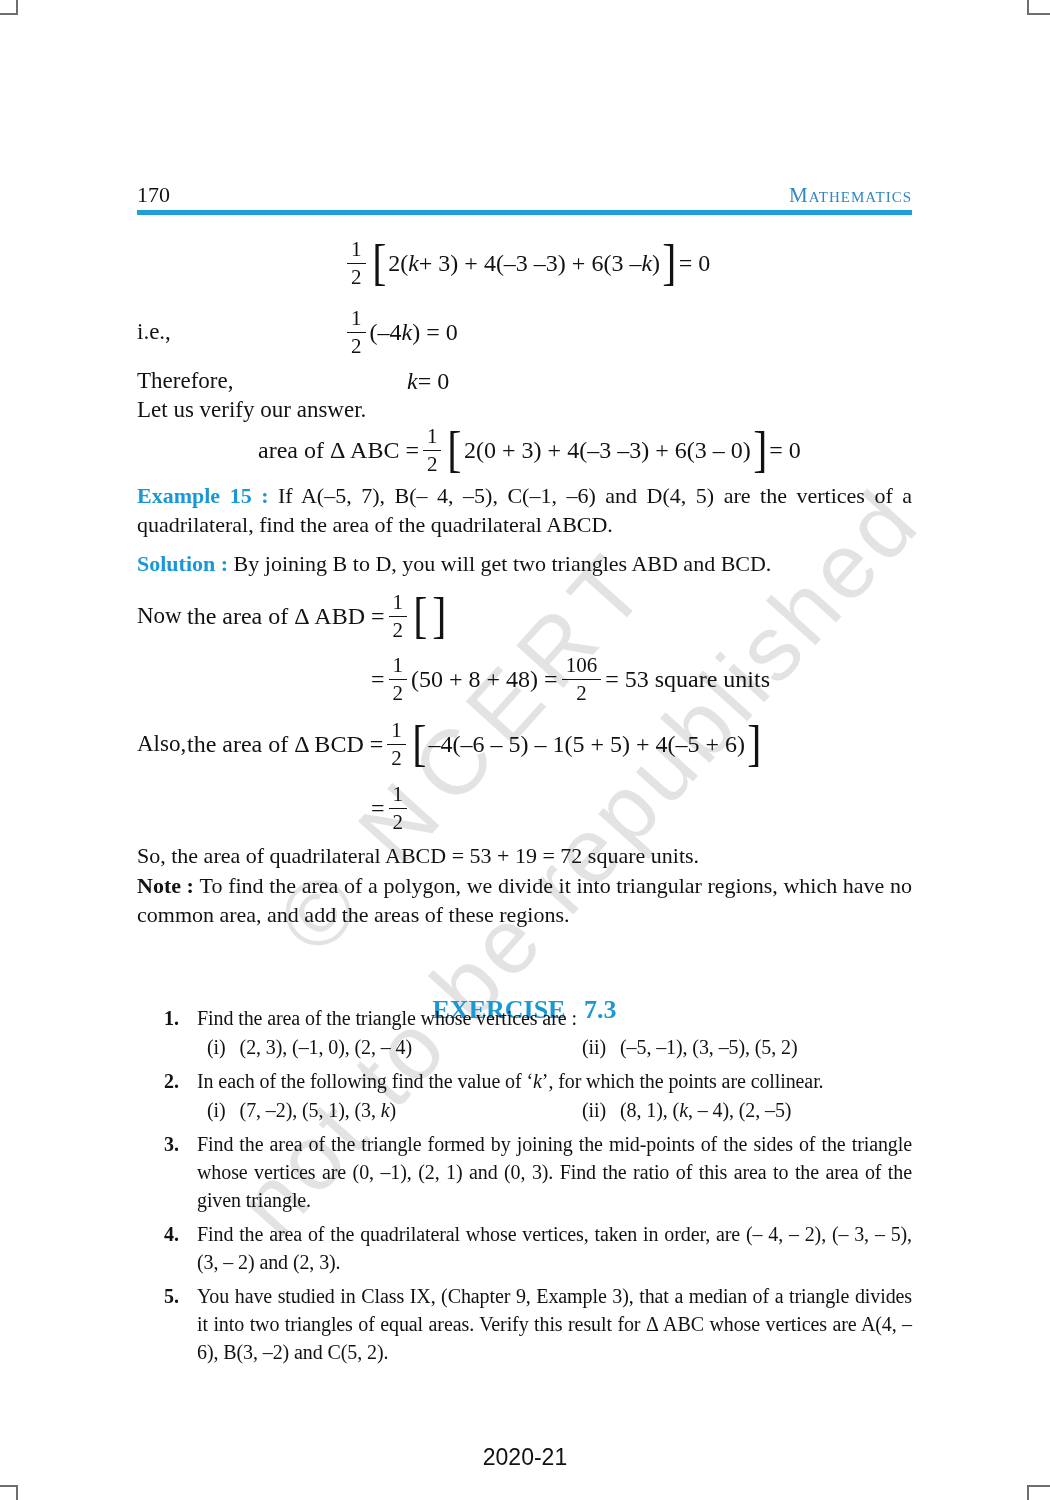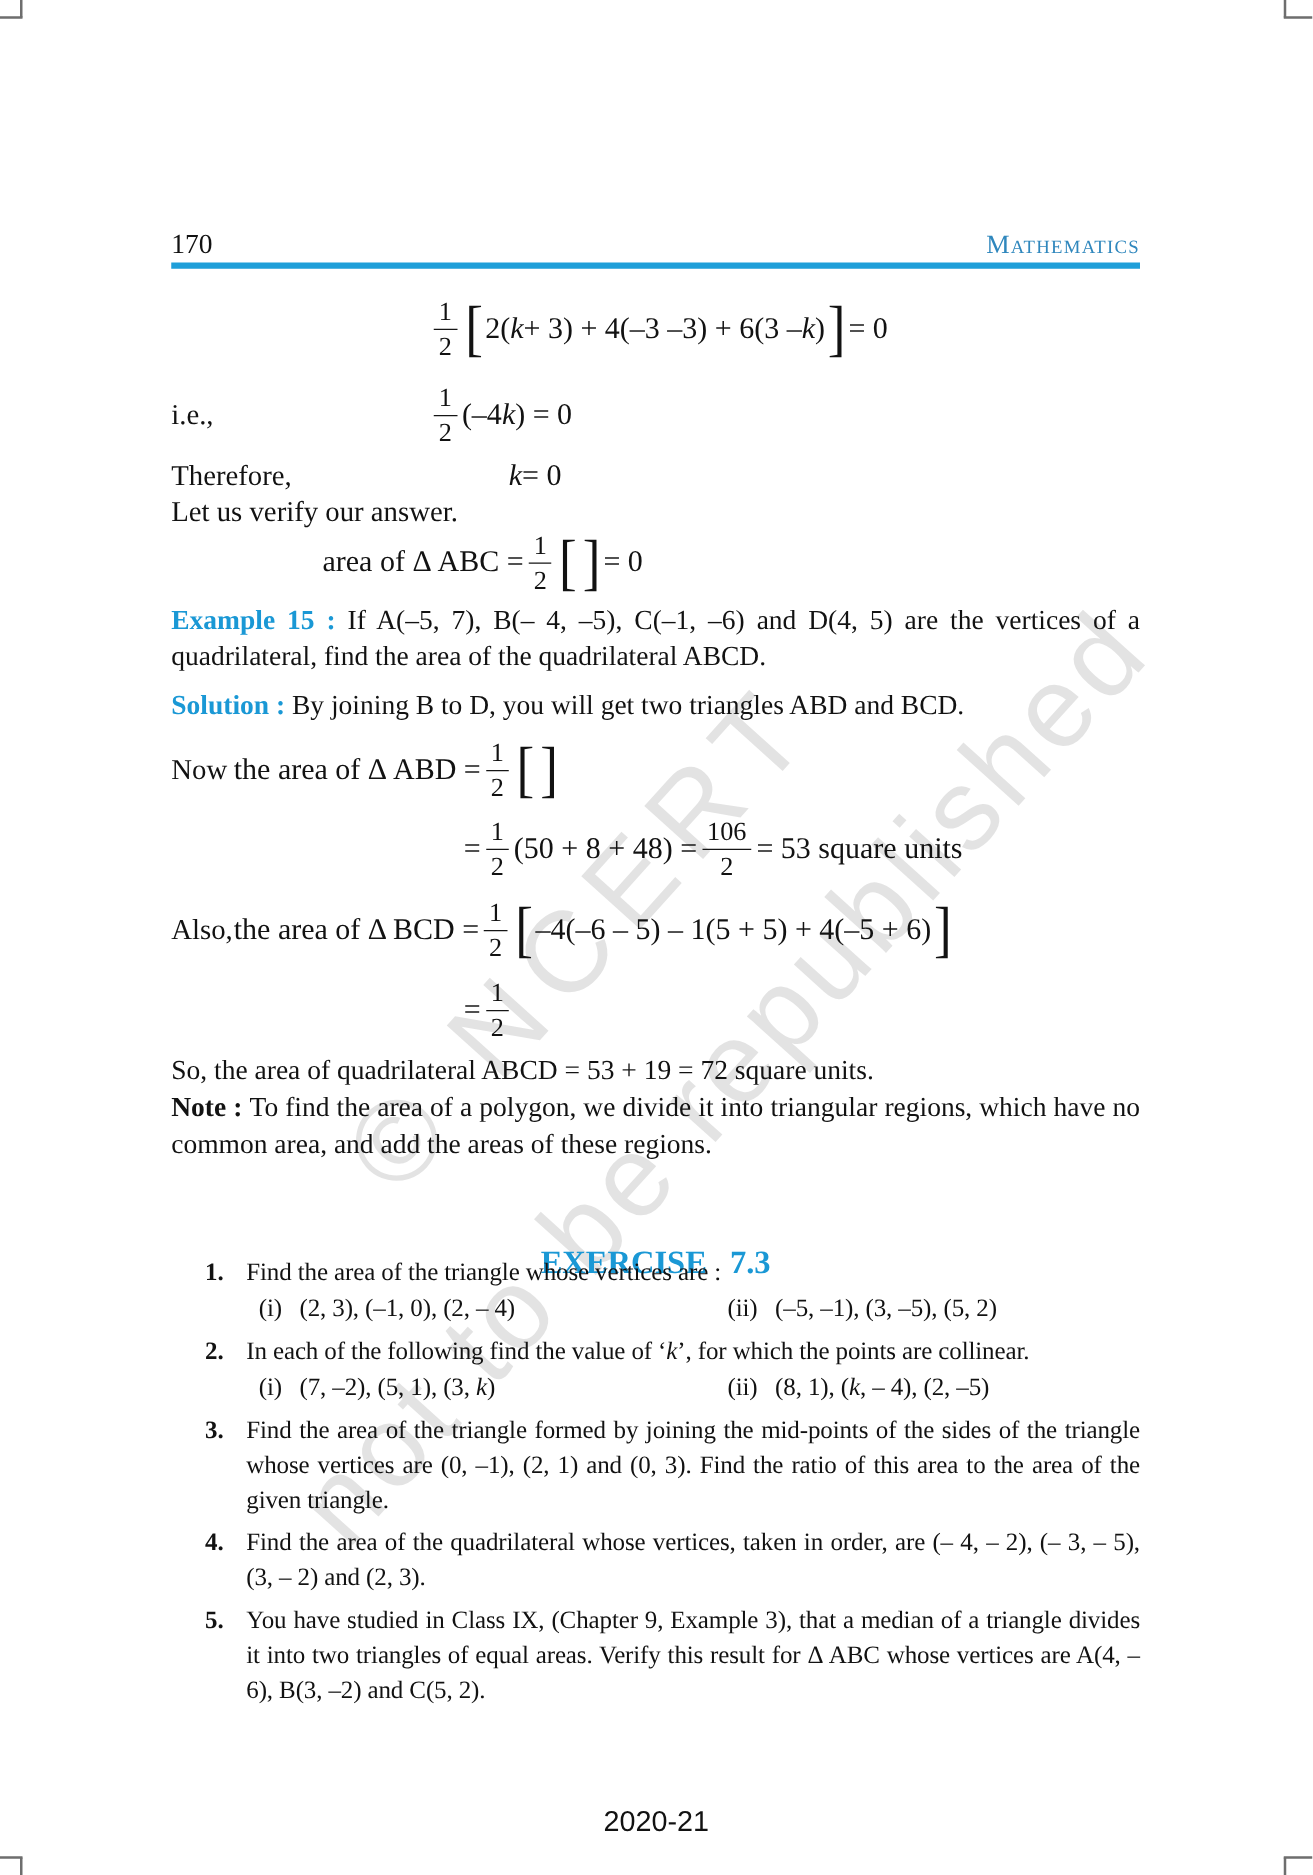--- a/index.html
+++ b/index.html
@@ -125,20 +125,21 @@
 <div class="abs" style="left:137px;top:397px;font-size:23px;">Let us verify our answer.</div>
 
 <div class="eqrow" style="top:419px;height:62px;">
   <span class="eqbody" style="margin-left:121px;">
       <span>area of Δ ABC =  </span>
       <span class="frac">
         <span class="fr-n">1</span>
         <span class="fr-d">2</span>
       </span>
       <span class="bk">[</span>
+      <span>2(0 + 3) + 4(–3 –3) + 6(3 – 0)</span>
       <span class="bk">]</span>
       <span> = 0</span>
     </span>
 </div>
 
 <div class="para" style="top:481px;"><span class="r-bb">Example 15 : </span><span>If A(–5, 7), B(– 4, –5), C(–1, –6) and D(4, 5) are the vertices of a quadrilateral, find the area of the quadrilateral ABCD.</span></div>
 <div class="para" style="top:549px;text-align:left;"><span class="r-bb">Solution : </span><span>By joining B to D, you will get two triangles ABD and BCD.</span></div>
 
 <div class="eqrow" style="top:585px;height:62px;">
   <span class="eqlabel">Now</span>

